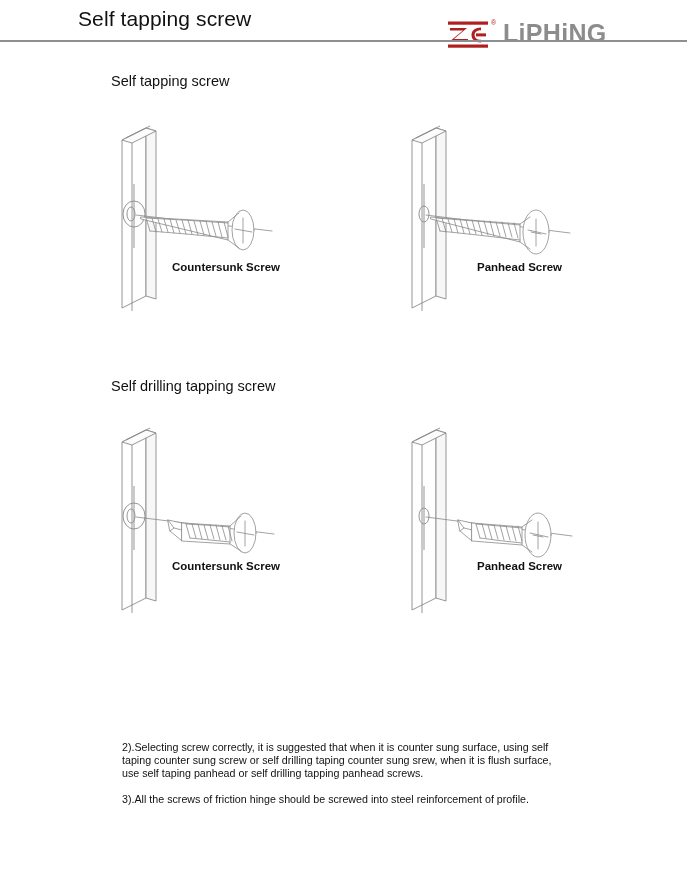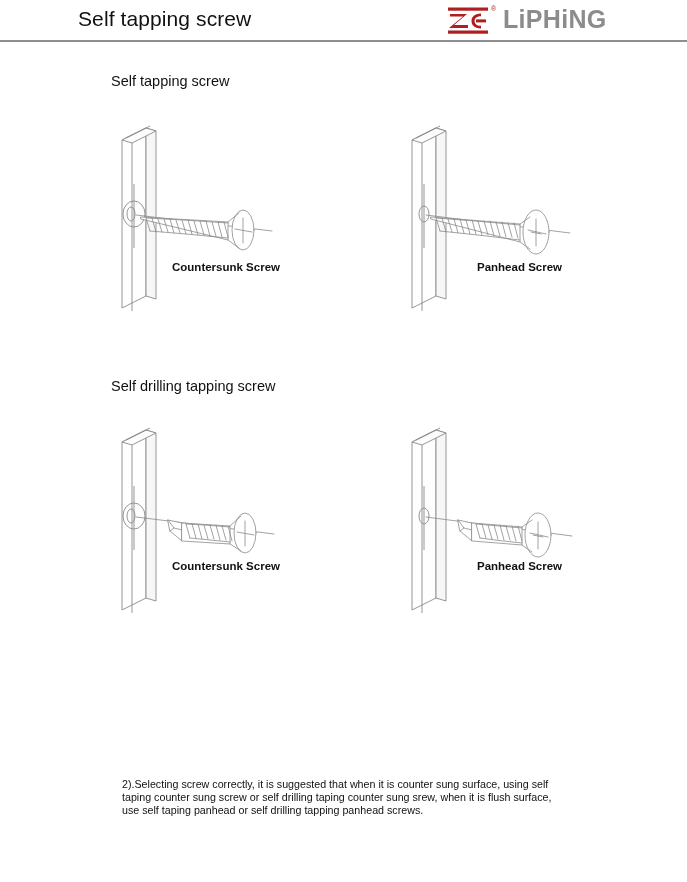--- a/index.html
+++ b/index.html
@@ -24,21 +24,21 @@
   }
   .page-title {
     position: absolute;
     left: 78px; top: 7px;
     font-size: 21px;
     letter-spacing: 0.1px;
     color: #111;
   }
   .logo {
     position: absolute;
-    left: 447px; top: 4px;
+    left: 447px; top: 18px;
     width: 180px; height: 34px;
   }
   .logo-mark {
     position: absolute;
     left: 0; top: 2px;
     width: 46px; height: 30px;
   }
   .logo-reg {
     position: absolute;
     left: 44px; top: 1px;
@@ -102,21 +102,21 @@
     top: 741px;
     width: 540px;
   }
   .note {
     font-size: 10.7px;
     color: #111;
     line-height: 13.2px;
     margin-bottom: 12px;
     white-space: pre-line;
   }
-  #note-2 { padding-left: 4px; margin-top: 37px; }
+  #note-2 { padding-left: 4px; }
   #note-3 { padding-left: 4px; }
 </style>
 </head>
 <body>
 
 <div class="header">
 
   <div class="page-title">Self tapping screw</div>
 
   <div class="logo">
@@ -311,13 +311,14 @@
       <path d="M131 115 L141 117"></path>
     </g>
   </svg>
 </div>
 <div class="figure-caption" id="cap-4">Panhead Screw</div>
 
 <div class="notes">
   <div class="note" id="note-2">2).Selecting screw correctly, it is suggested that when it is counter sung surface, using self
  taping counter sung screw or self drilling taping counter sung srew, when it is flush surface,
 use self taping panhead or self drilling tapping panhead screws.</div>
+  <div class="note" id="note-3">3).All the screws of friction hinge should be screwed  into steel reinforcement of profile.</div>
 </div>
 
 </body></html>

